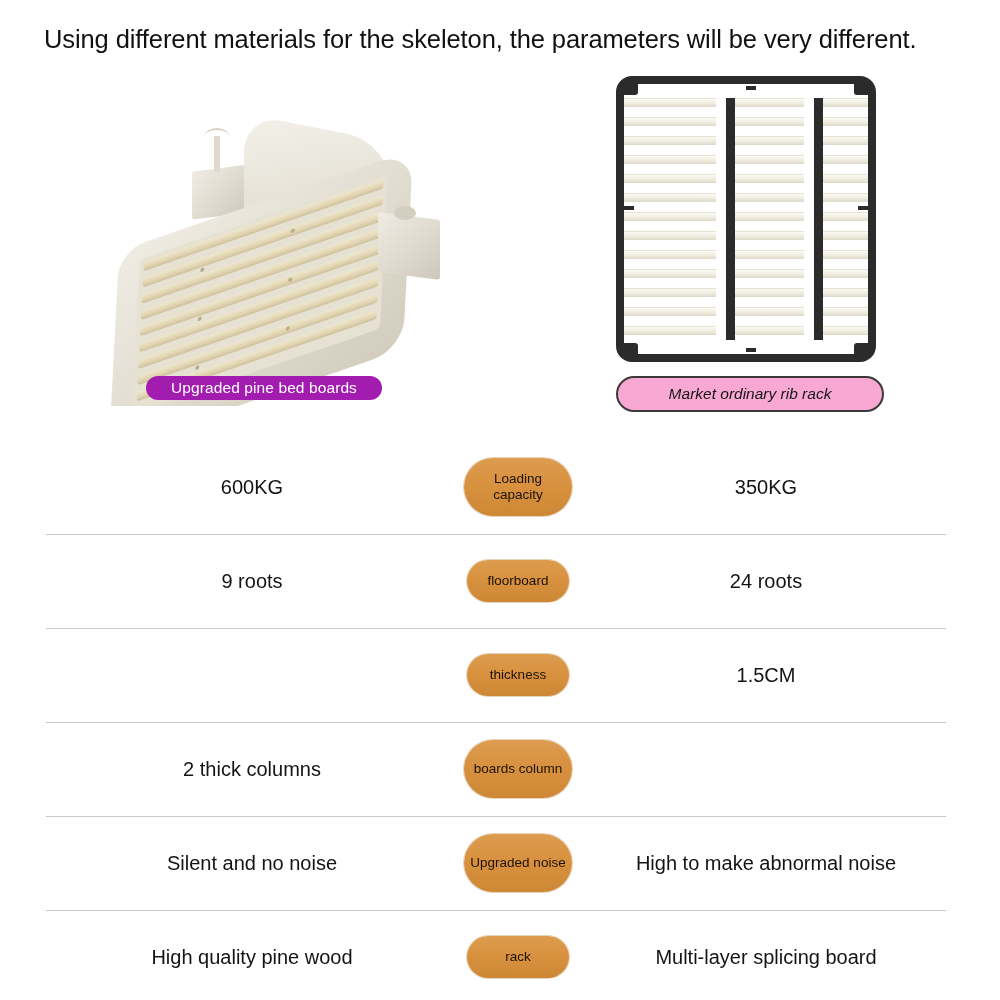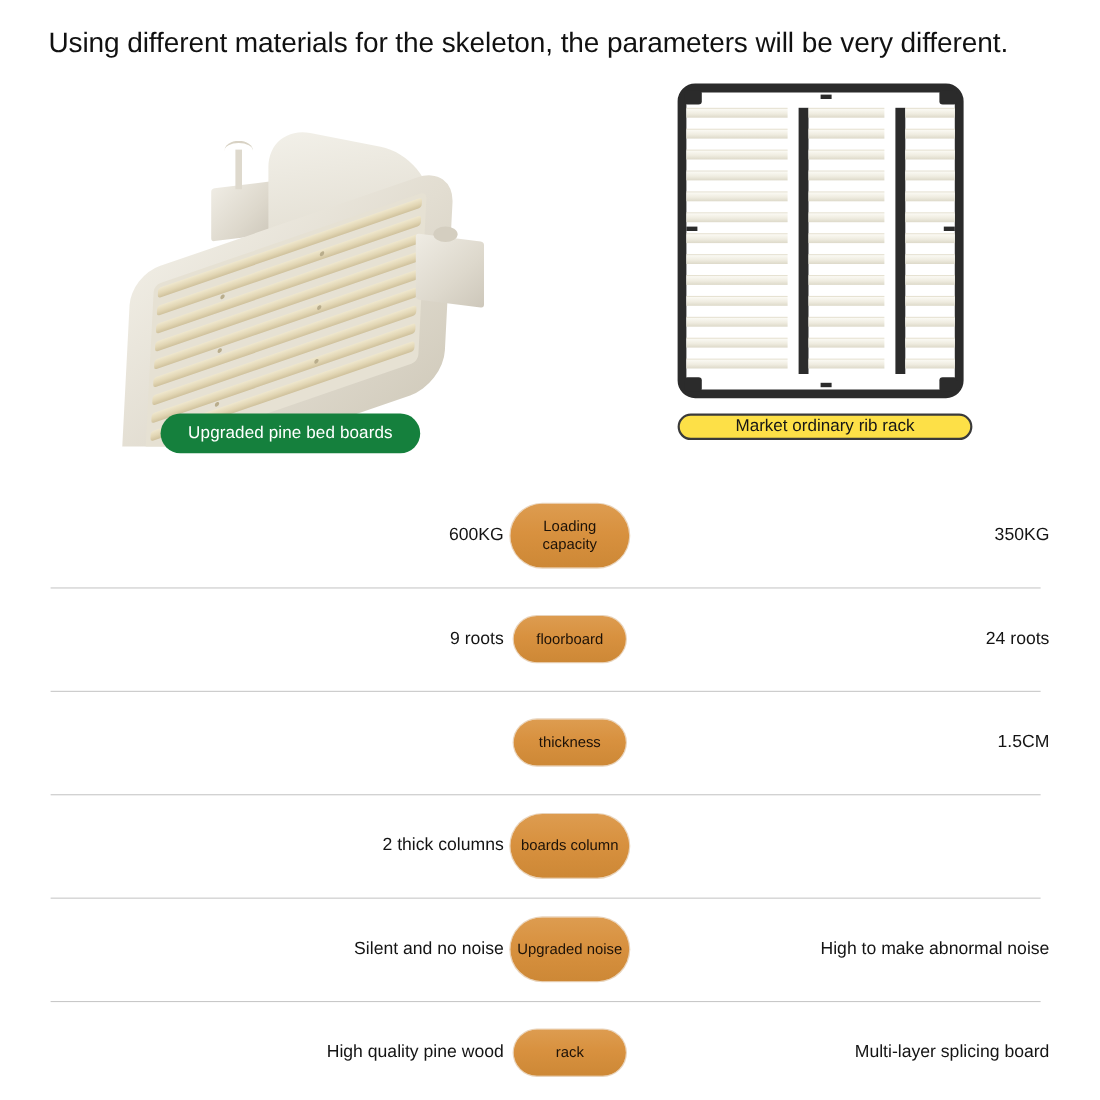--- a/index.html
+++ b/index.html
@@ -147,31 +147,32 @@
     display: flex;
     align-items: center;
     justify-content: center;
     font-size: 15.5px;
     border-radius: 999px;
     box-sizing: border-box;
     white-space: nowrap;
   }
   .caption-dark {
     left: 146px; top: 376px;
-    width: 236px; height: 36px;
-    background: #15803d;
+    width: 236px; height: 24px;
+    background: #a21caf;
     color: #ffffff;
     letter-spacing: 0.1px;
   }
   .caption-light {
     left: 616px; top: 376px;
-    width: 268px; height: 24px;
-    background: #fde047;
+    width: 268px; height: 36px;
+    background: #f9a8d4;
     color: #161616;
     border: 2px solid #3a3a3a;
+    font-style: italic;
   }
 
   
   .table {
     position: absolute;
     left: 0; top: 440px;
     width: 1000px;
   }
   .row {
     position: relative;
@@ -181,23 +182,23 @@
     height: 94px;
   }
   .row + .row::before {
     content: "";
     position: absolute;
     left: 46px; right: 54px; top: 0;
     height: 1px;
     background: #c8c8c8;
   }
   .cell-left, .cell-right {
-    font-size: 16px;
+    font-size: 20px;
     color: #141414;
-    text-align: right;
+    text-align: center;
     line-height: 28px;
   }
   .cell-left  { grid-column: 2; }
   .cell-right { grid-column: 4; }
 
   .cell-mid {
     grid-column: 3;
     display: flex;
     align-items: center;
     justify-content: center;

